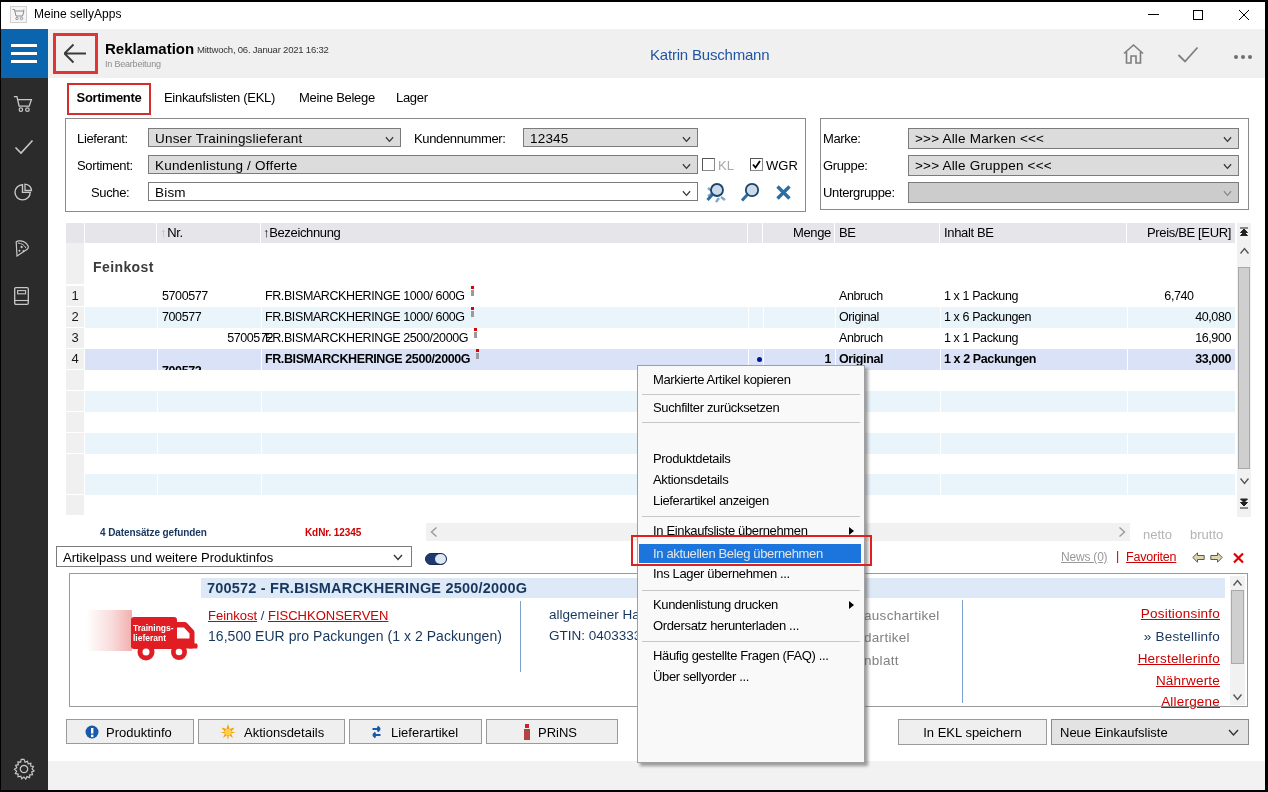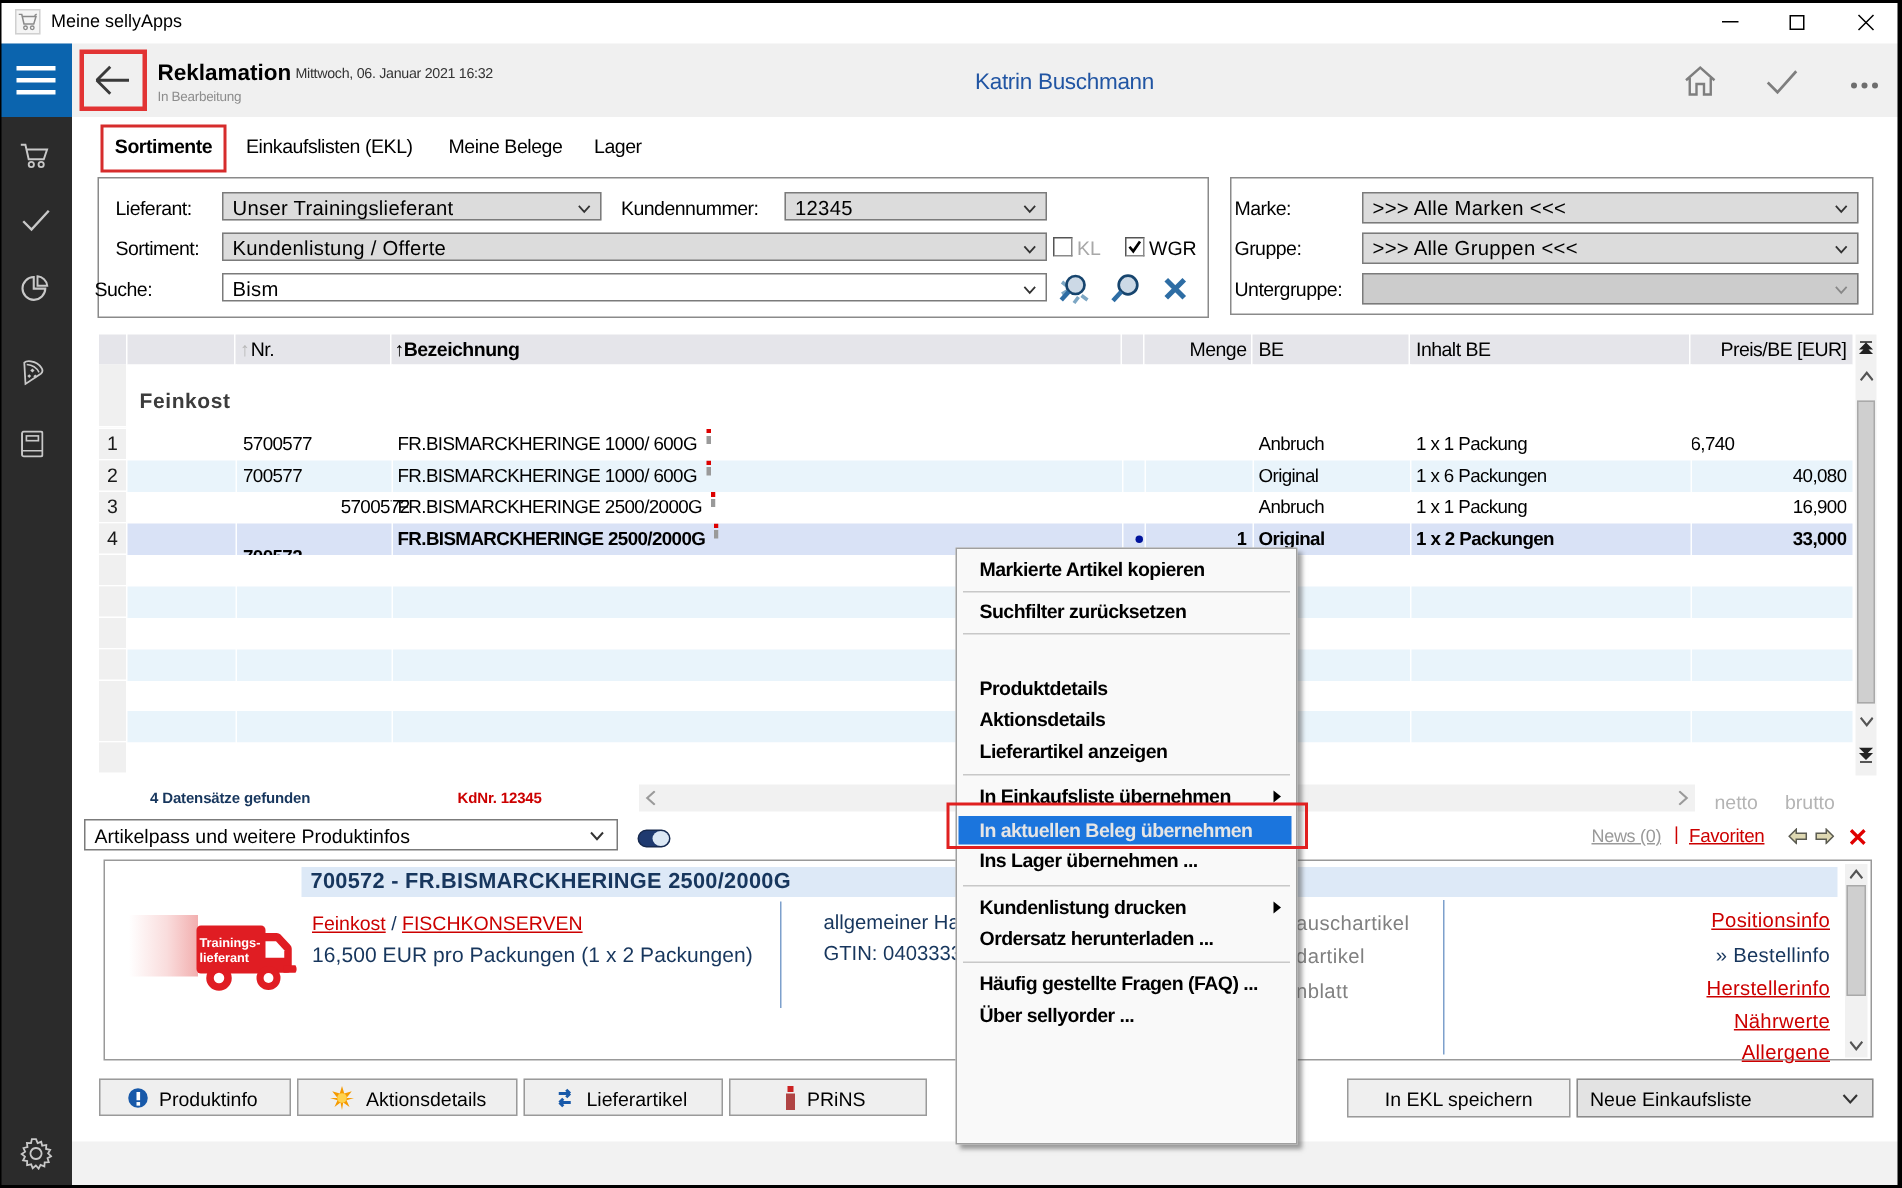--- a/index.html
+++ b/index.html
@@ -42,21 +42,21 @@
   .rn { position:absolute; left:66px; width:18px; height:21px; background:#f0f0f0; border-bottom:1px solid #fff; font-size:13px; line-height:20px; text-align:center; color:#1a1a1a; }
   .cell { position:absolute; top:0; height:21px; line-height:21px; white-space:nowrap; overflow:hidden; }
   .redmark { display:inline-block; position:relative; top:-4px; width:3px; height:10px; margin-left:6px; background:linear-gradient(#dd0000 0 30%, rgba(0,0,0,0) 30% 44%, #9a9a9a 44% 100%); }
 
   
   .sb { position:absolute; background:#f1f1f1; }
   .sbthumb { position:absolute; background:#cdcdcd; }
 
   
   .menu { left:637px; top:365px; width:228px; height:398px; background:#f9f9f9; border:1px solid #a0a0a0; z-index:50;
-          box-shadow:3px 3px 3px rgba(80,80,80,0.55);font-weight:bold; }
+          box-shadow:3px 3px 3px rgba(80,80,80,0.55); }
   .mi { position:absolute; left:1px; width:224px; height:21px; line-height:21px; padding-left:14px; font-size:13px; letter-spacing:-0.35px; color:#000; white-space:nowrap; }
   .msep { position:absolute; left:4px; width:218px; height:1px; background:#c8c8c8; }
   .marr { position:absolute; right:9px; top:7px; width:0; height:0; border-top:4px solid transparent; border-bottom:4px solid transparent; border-left:5px solid #000; }
   .mhl { background:#1b75dd; color:#e5e5e5; width:222px; }
   .redbox2 { left:631px; top:535px; width:241px; height:31px; border:2px solid #e02020; z-index:60; }
 
   .navy { color:#17365d; }
   .redlink { color:#cc0000; text-decoration:underline; }
   .graytxt { color:#808080; }
 </style>
@@ -140,21 +140,21 @@
 
 <div class="abs" style="left:702px; top:158px; width:13px; height:13px; background:#fff; border:1px solid #8a8a8a; border-top-color:#555; border-left-color:#555;"></div>
 <div class="abs" style="left:718px; top:158px; font-size:13px; color:#a8a8a8;">KL</div>
 
 <div class="abs" style="left:750px; top:158px; width:13px; height:13px; background:#fff; border:1px solid #8a8a8a; border-top-color:#555; border-left-color:#555;"></div>
 <svg class="abs" style="left:751px; top:159px;" width="11" height="11">
     <path d="M2 5.5 L4.5 8.5 L9 2" stroke="#000" stroke-width="1.8" fill="none"></path>
   </svg>
 <div class="abs" style="left:766px; top:158px; font-size:13px; color:#000;">WGR</div>
 
-<div class="abs flabel" style="left:63px; top:185px;">Suche:</div>
+<div class="abs flabel" style="left:91px; top:185px;">Suche:</div>
 <div class="combo" style="left:148px; top:182px; width:550px; height:19px; background:#fff;">
     <span class="ctext">Bism</span>
   <svg class="chev" width="10" height="7" viewBox="0 0 10 7">
       <path d="M1 1 L5 5.5 L9 1" stroke="#333" stroke-width="1.3" fill="none"></path>
     </svg>
   </div>
 
 <svg class="abs" style="left:705px; top:182px;" width="22" height="21" viewBox="0 0 22 21">
   <path d="M3 6 L8 10 M3 14 L8 11 M14 16 L11 20 M16 15 L20 18" stroke="#7da7c4" stroke-width="2.4" fill="none"></path>
   <circle cx="12" cy="8" r="6" fill="#ccd9e6" stroke="#17456e" stroke-width="1.8"></circle>
@@ -185,38 +185,38 @@
 <div class="abs flabel" style="left:823px; top:185px;">Untergruppe:</div>
 <div class="combo" style="left:908px; top:182px; width:331px; height:21px; background:#cccccc;">
   <svg class="chev" width="10" height="7" viewBox="0 0 10 7">
       <path d="M1 1 L5 5.5 L9 1" stroke="#888" stroke-width="1.3" fill="none"></path>
     </svg>
   </div>
 
 <div class="th" style="left:66px; top:223px; width:18px; height:20px;"></div>
 <div class="th" style="left:85px; top:223px; width:71px; height:20px;"></div>
 <div class="th" style="left:157px; top:223px; width:103px; height:20px; line-height:20px;"><span style="color:#b8b8b8; margin-left:3px;">↑</span><span style="margin-left:1px;">Nr.</span></div>
-<div class="th" style="left:261px; top:223px; width:486px; height:20px; line-height:20px;font-weight:bold;"><span style="color:#000; margin-left:2px;">↑</span><span>Bezeichnung</span></div>
+<div class="th" style="left:261px; top:223px; width:486px; height:20px; line-height:20px;"><span style="color:#000; margin-left:2px;">↑</span><span>Bezeichnung</span></div>
 <div class="th" style="left:748px; top:223px; width:14px; height:20px;"></div>
 <div class="th" style="left:763px; top:223px; width:71px; height:20px; line-height:20px; text-align:right; padding-right:3px;">Menge</div>
 <div class="th" style="left:835px; top:223px; width:104px; height:20px; line-height:20px; padding-left:4px;">BE</div>
 <div class="th" style="left:940px; top:223px; width:186px; height:20px; line-height:20px; padding-left:4px;">Inhalt BE</div>
 <div class="th" style="left:1127px; top:223px; width:108px; height:20px; line-height:20px; text-align:right; padding-right:4px;">Preis/BE [EUR]</div>
 
 <div class="rn" style="top:243px; height:42px;"></div>
 <div class="abs" style="left:85px; top:243px; width:1150px; height:42px; background:#fff;"></div>
 <div class="abs" style="left:93px; top:259px; font-size:14px; font-weight:bold; color:#3c3c3c; letter-spacing:0.4px;">Feinkost</div>
 
 <div class="rn" style="top:286px;">1</div>
 <div class="row" style="top:286px; background:#fff;">
   <div class="cell" style="left:77px; width:95px;">5700577</div>
   <div class="cell" style="left:180px;">FR.BISMARCKHERINGE 1000/ 600G<span class="redmark"></span></div>
   <div class="cell" style="left:754px; width:90px;">Anbruch</div>
   <div class="cell" style="left:859px; width:180px;">1 x 1 Packung</div>
-  <div class="cell" style="left:1042px; width:104px; text-align:left;">6,740</div>
+  <div class="cell" style="left:1042px; width:104px; text-align:center;">6,740</div>
 </div>
 
 <div class="rn" style="top:307px;">2</div>
 <div class="row" style="top:307px; background:#e9f4fb;">
   <div class="cell" style="left:77px; width:95px;">700577</div>
   <div class="cell" style="left:180px;">FR.BISMARCKHERINGE 1000/ 600G<span class="redmark"></span></div>
   <div class="cell" style="left:754px; width:90px;">Original</div>
   <div class="cell" style="left:859px; width:180px;">1 x 6 Packungen</div>
   <div class="cell" style="left:1042px; width:104px; text-align:right;">40,080</div>
 </div>

